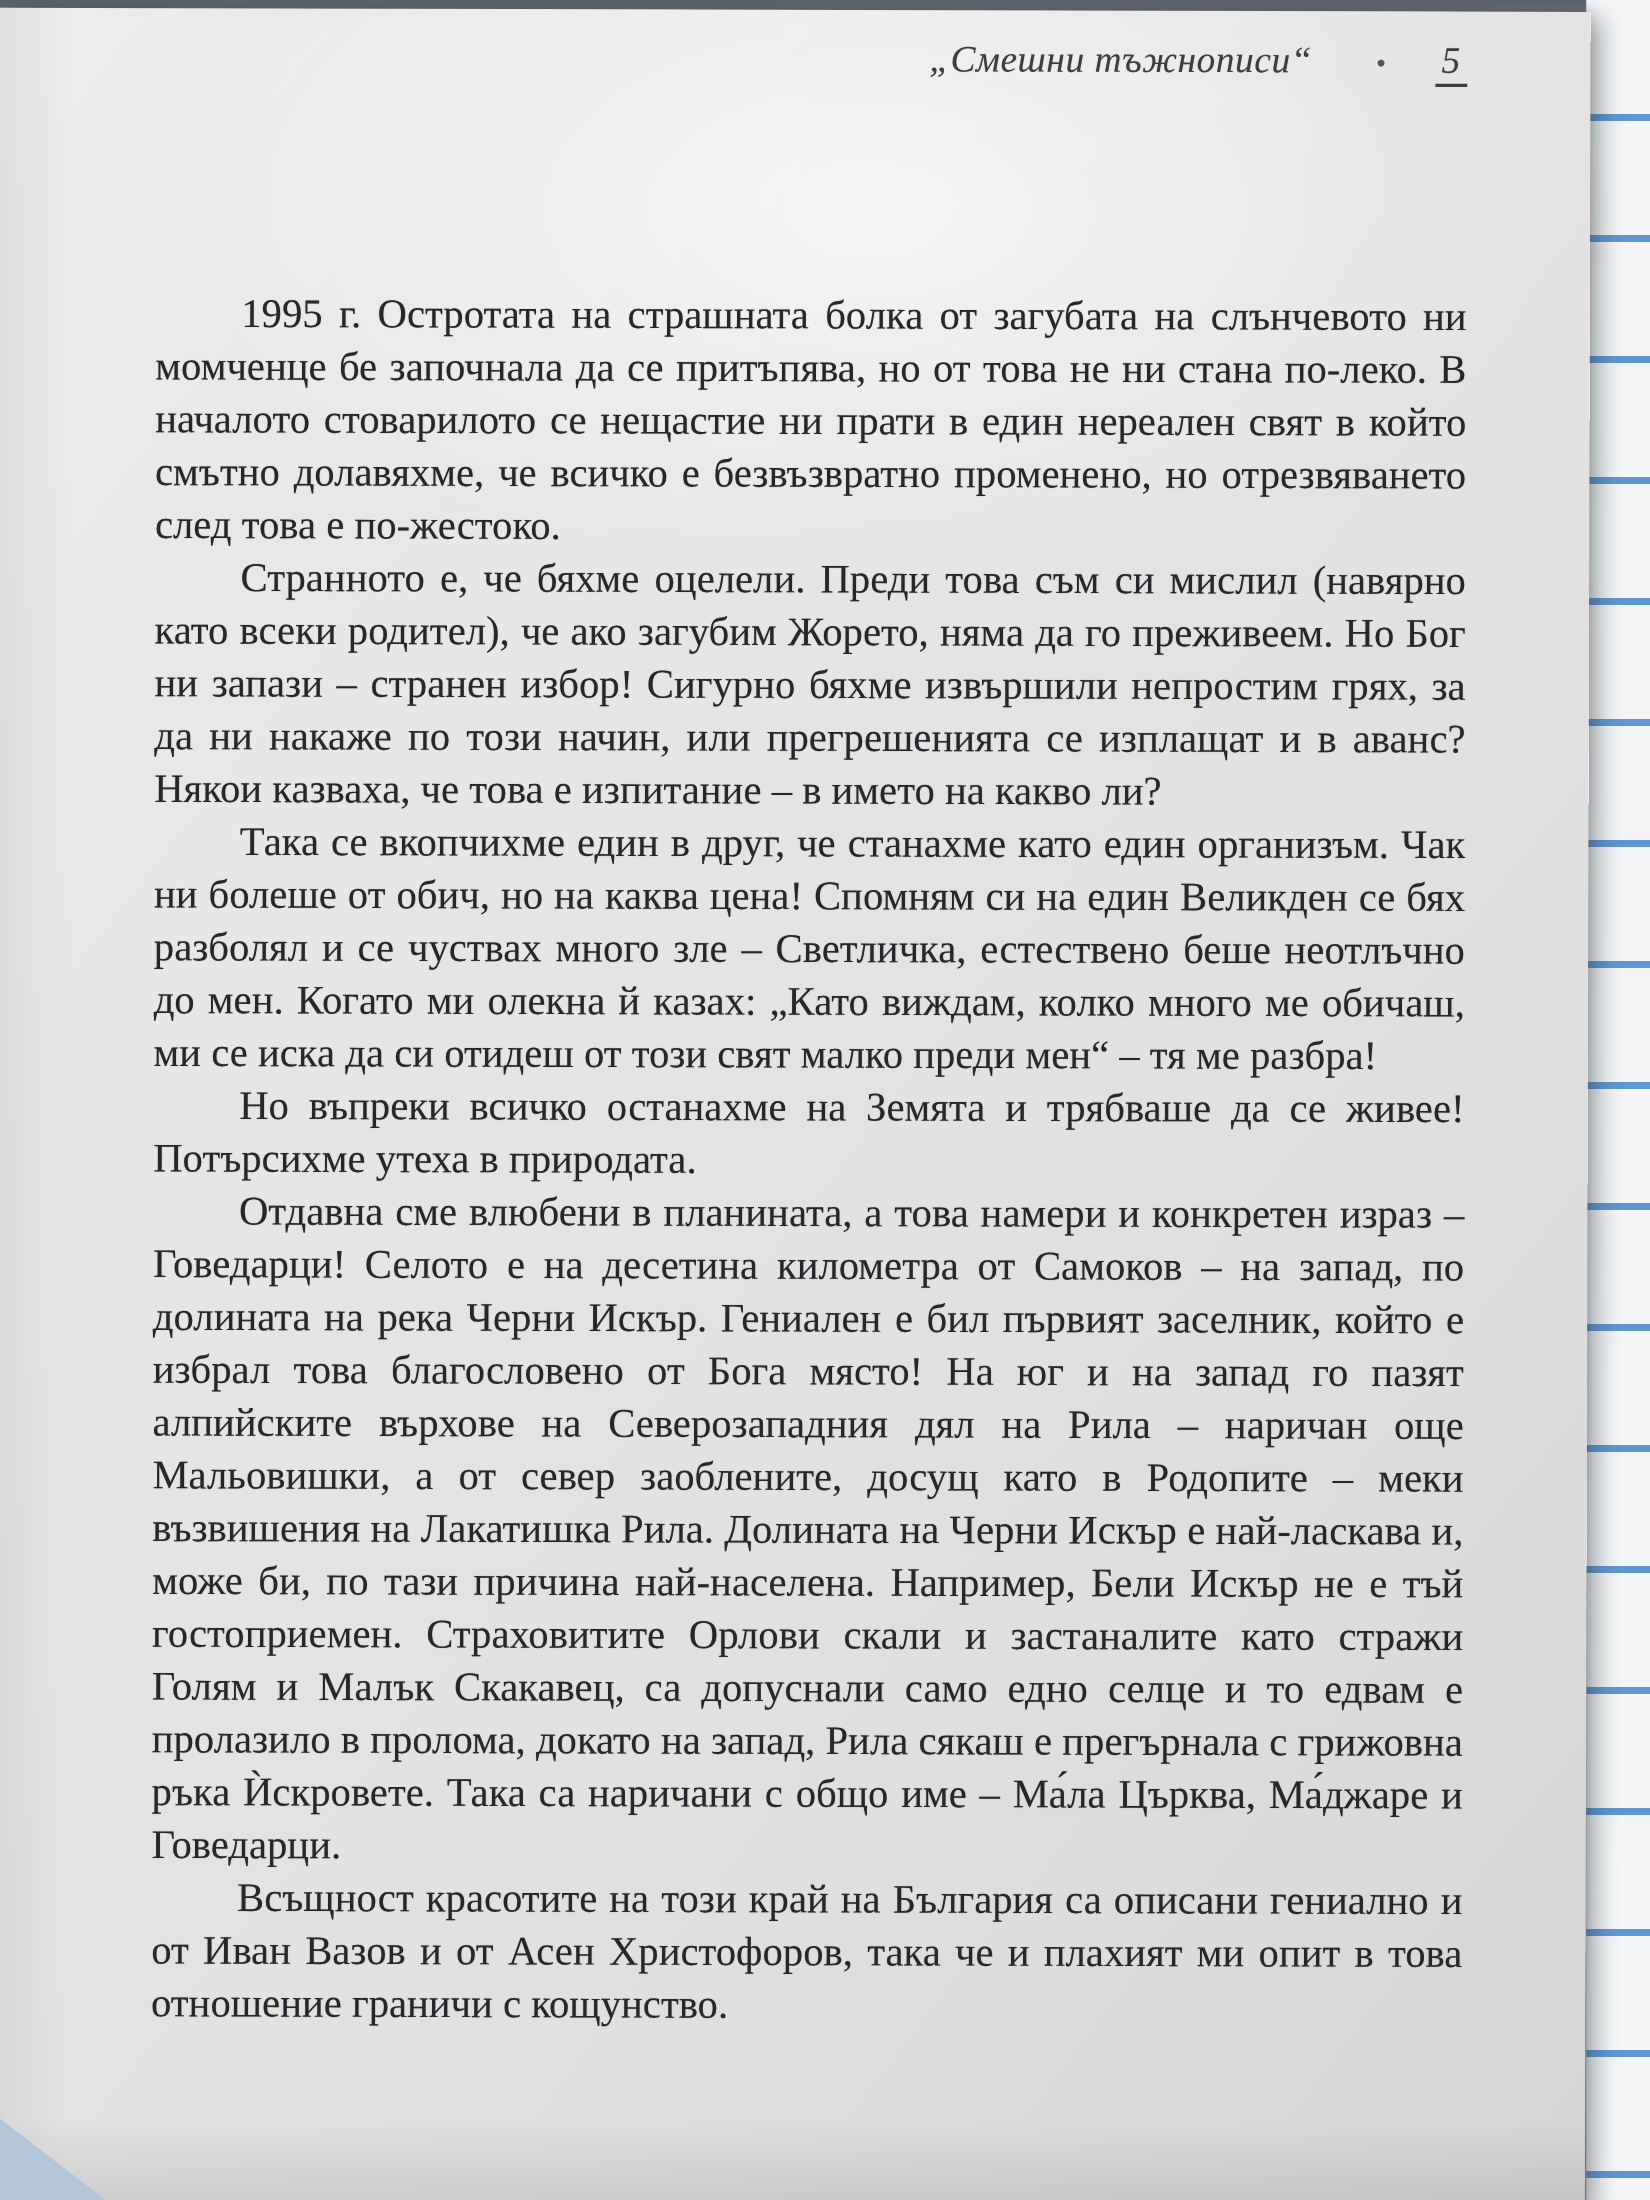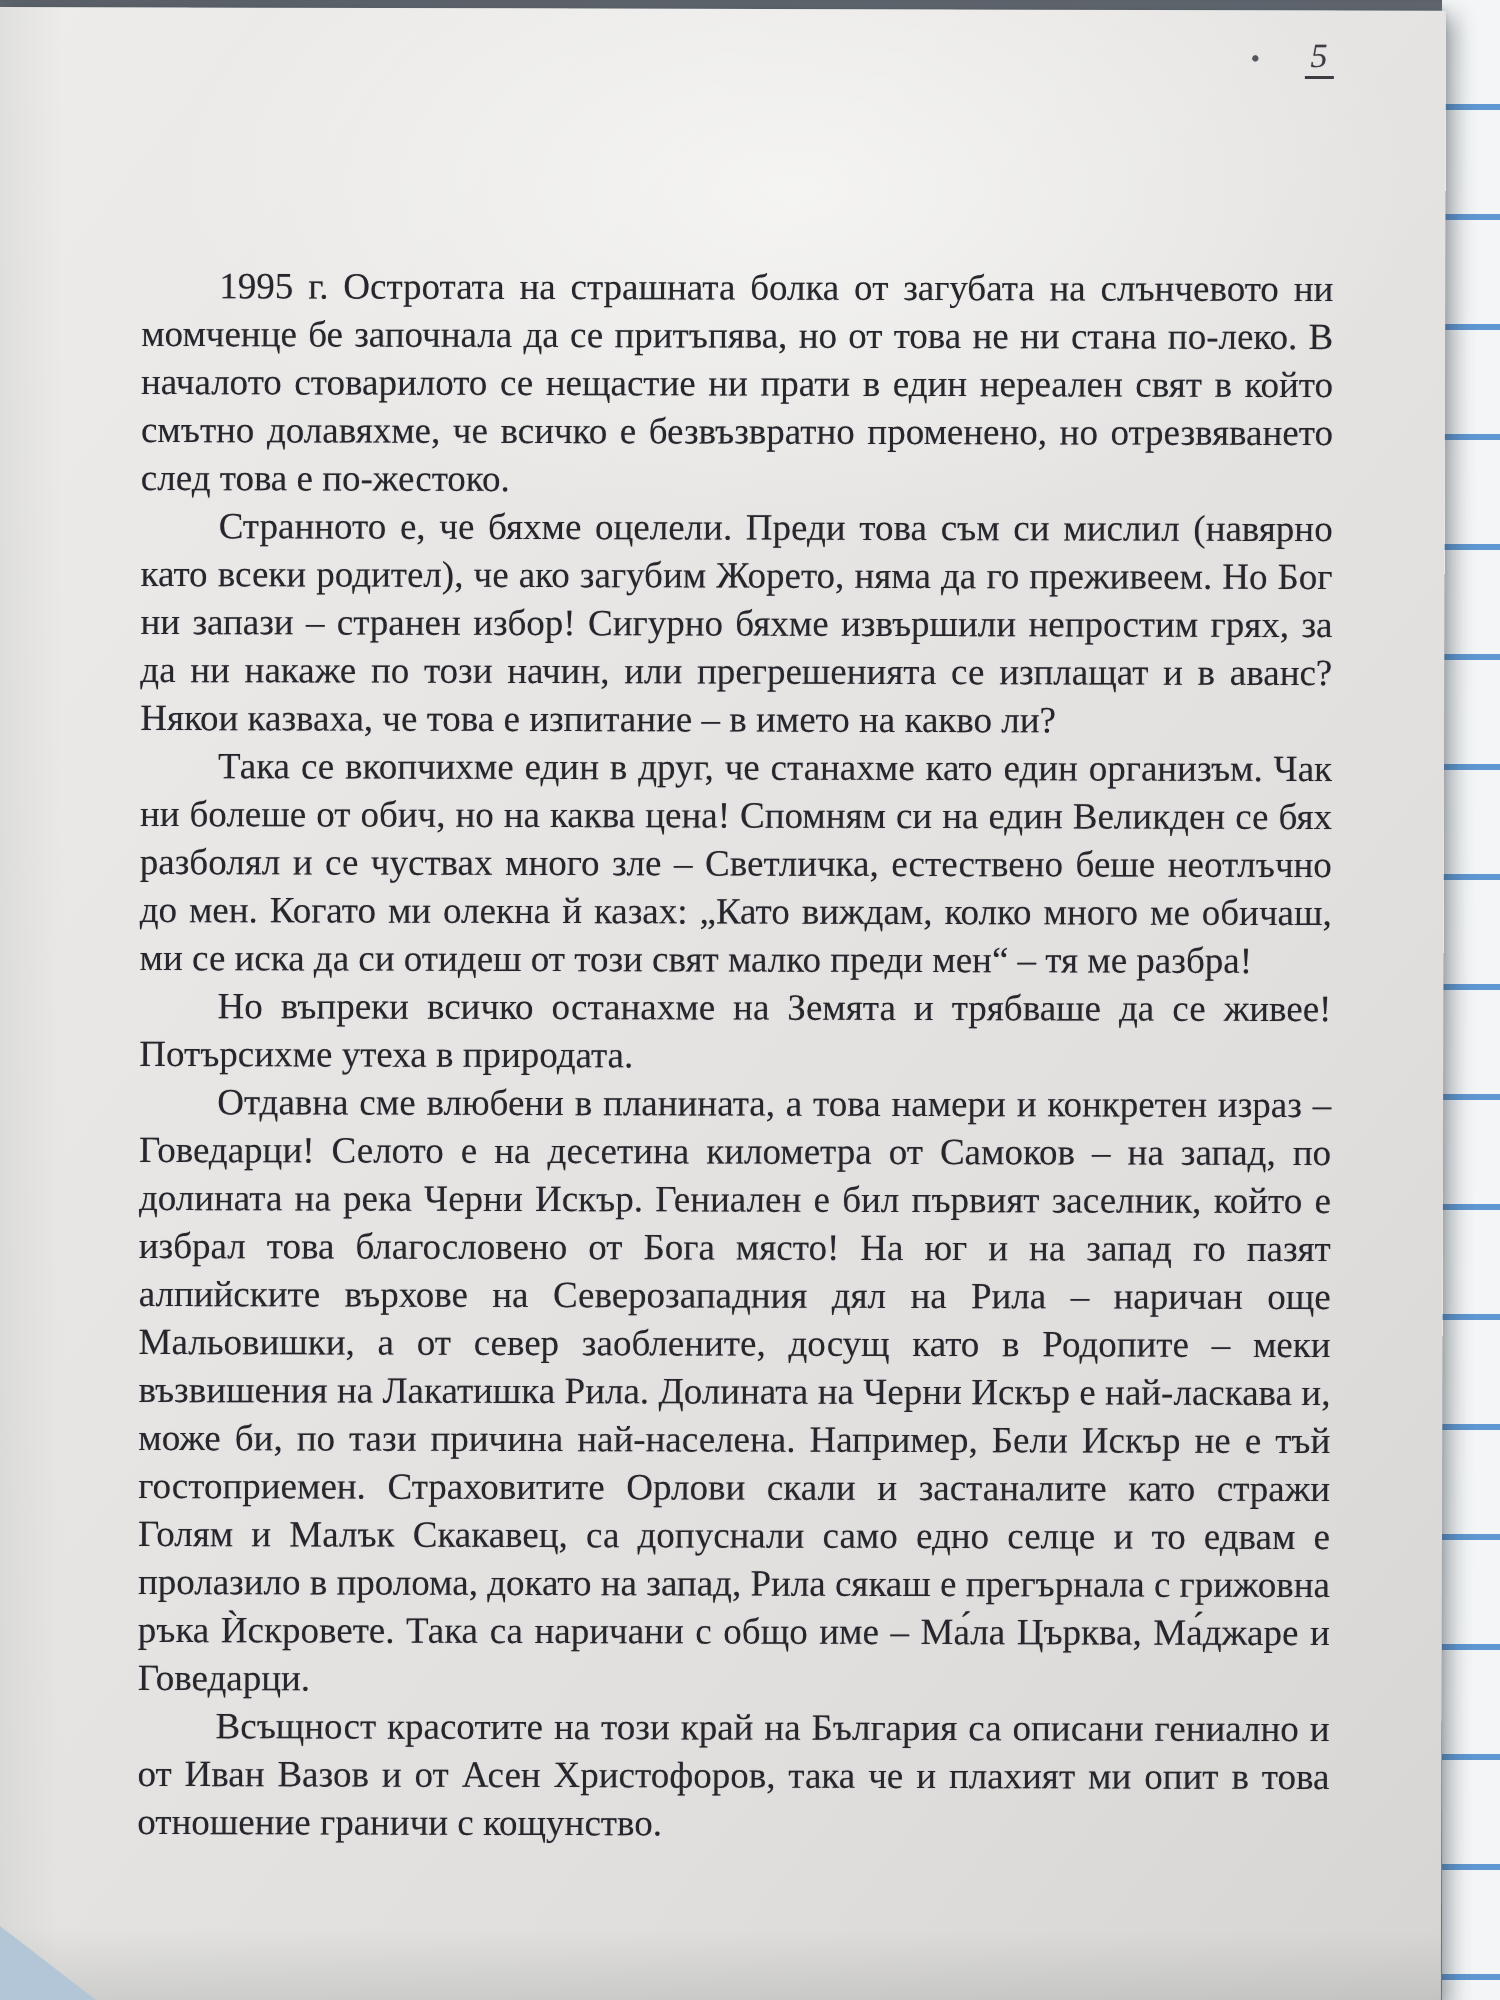--- a/index.html
+++ b/index.html
@@ -123,20 +123,21 @@
 
 <div class="notebook-edge"></div>
 
 <div class="paper"></div>
 
 <div class="desk-corner"></div>
 
 <div class="content">
 
   <div class="page-header">
+    <span class="title">„Смешни тъжнописи“</span>
     <span class="bullet">•</span>
     <span class="pagenum">5</span>
   </div>
 
   <div class="text-block">
     <p>1995 г. Остротата на страшната болка от загубата на слънчевото ни момченце бе започнала да се притъпява, но от това не ни стана по-леко. В началото стоварилото се нещастие ни прати в един нереален свят в който смътно долавяхме, че всичко е безвъзвратно променено, но отрезвяването след това е по-жестоко.</p>
     <p>Странното е, че бяхме оцелели. Преди това съм си мислил (навярно като всеки родител), че ако загубим Жорето, няма да го преживеем. Но Бог ни запази – странен избор! Сигурно бяхме извършили непростим грях, за да ни накаже по този начин, или прегрешенията се изплащат и в аванс? Някои казваха, че това е изпитание – в името на какво ли?</p>
     <p>Така се вкопчихме един в друг, че станахме като един организъм. Чак ни болеше от обич, но на каква цена! Спомням си на един Великден се бях разболял и се чуствах много зле – Светличка, естествено беше неотлъчно до мен. Когато ми олекна й казах: „Като виждам, колко много ме обичаш, ми се иска да си отидеш от този свят малко преди мен“ – тя ме разбра!</p>
     <p>Но въпреки всичко останахме на Земята и трябваше да се живее! Потърсихме утеха в природата.</p>
     <p>Отдавна сме влюбени в планината, а това намери и конкретен израз – Говедарци! Селото е на десетина километра от Самоков – на запад, по долината на река Черни Искър. Гениален е бил първият заселник, който е избрал това благословено от Бога място! На юг и на запад го пазят алпийските върхове на Северозападния дял на Рила – наричан още Мальовишки, а от север заоблените, досущ като в Родопите – меки възвишения на Лакатишка Рила. Долината на Черни Искър е най-ласкава и, може би, по тази причина най-населена. Например, Бели Искър не е тъй гостоприемен. Страховитите Орлови скали и застаналите като стражи Голям и Малък Скакавец, са допуснали само едно селце и то едвам е пролазило в пролома, докато на запад, Рила сякаш е прегърнала с грижовна ръка Ѝскровете. Така са наричани с общо име – Ма́ла Църква, Ма́джаре и Говедарци.</p>

